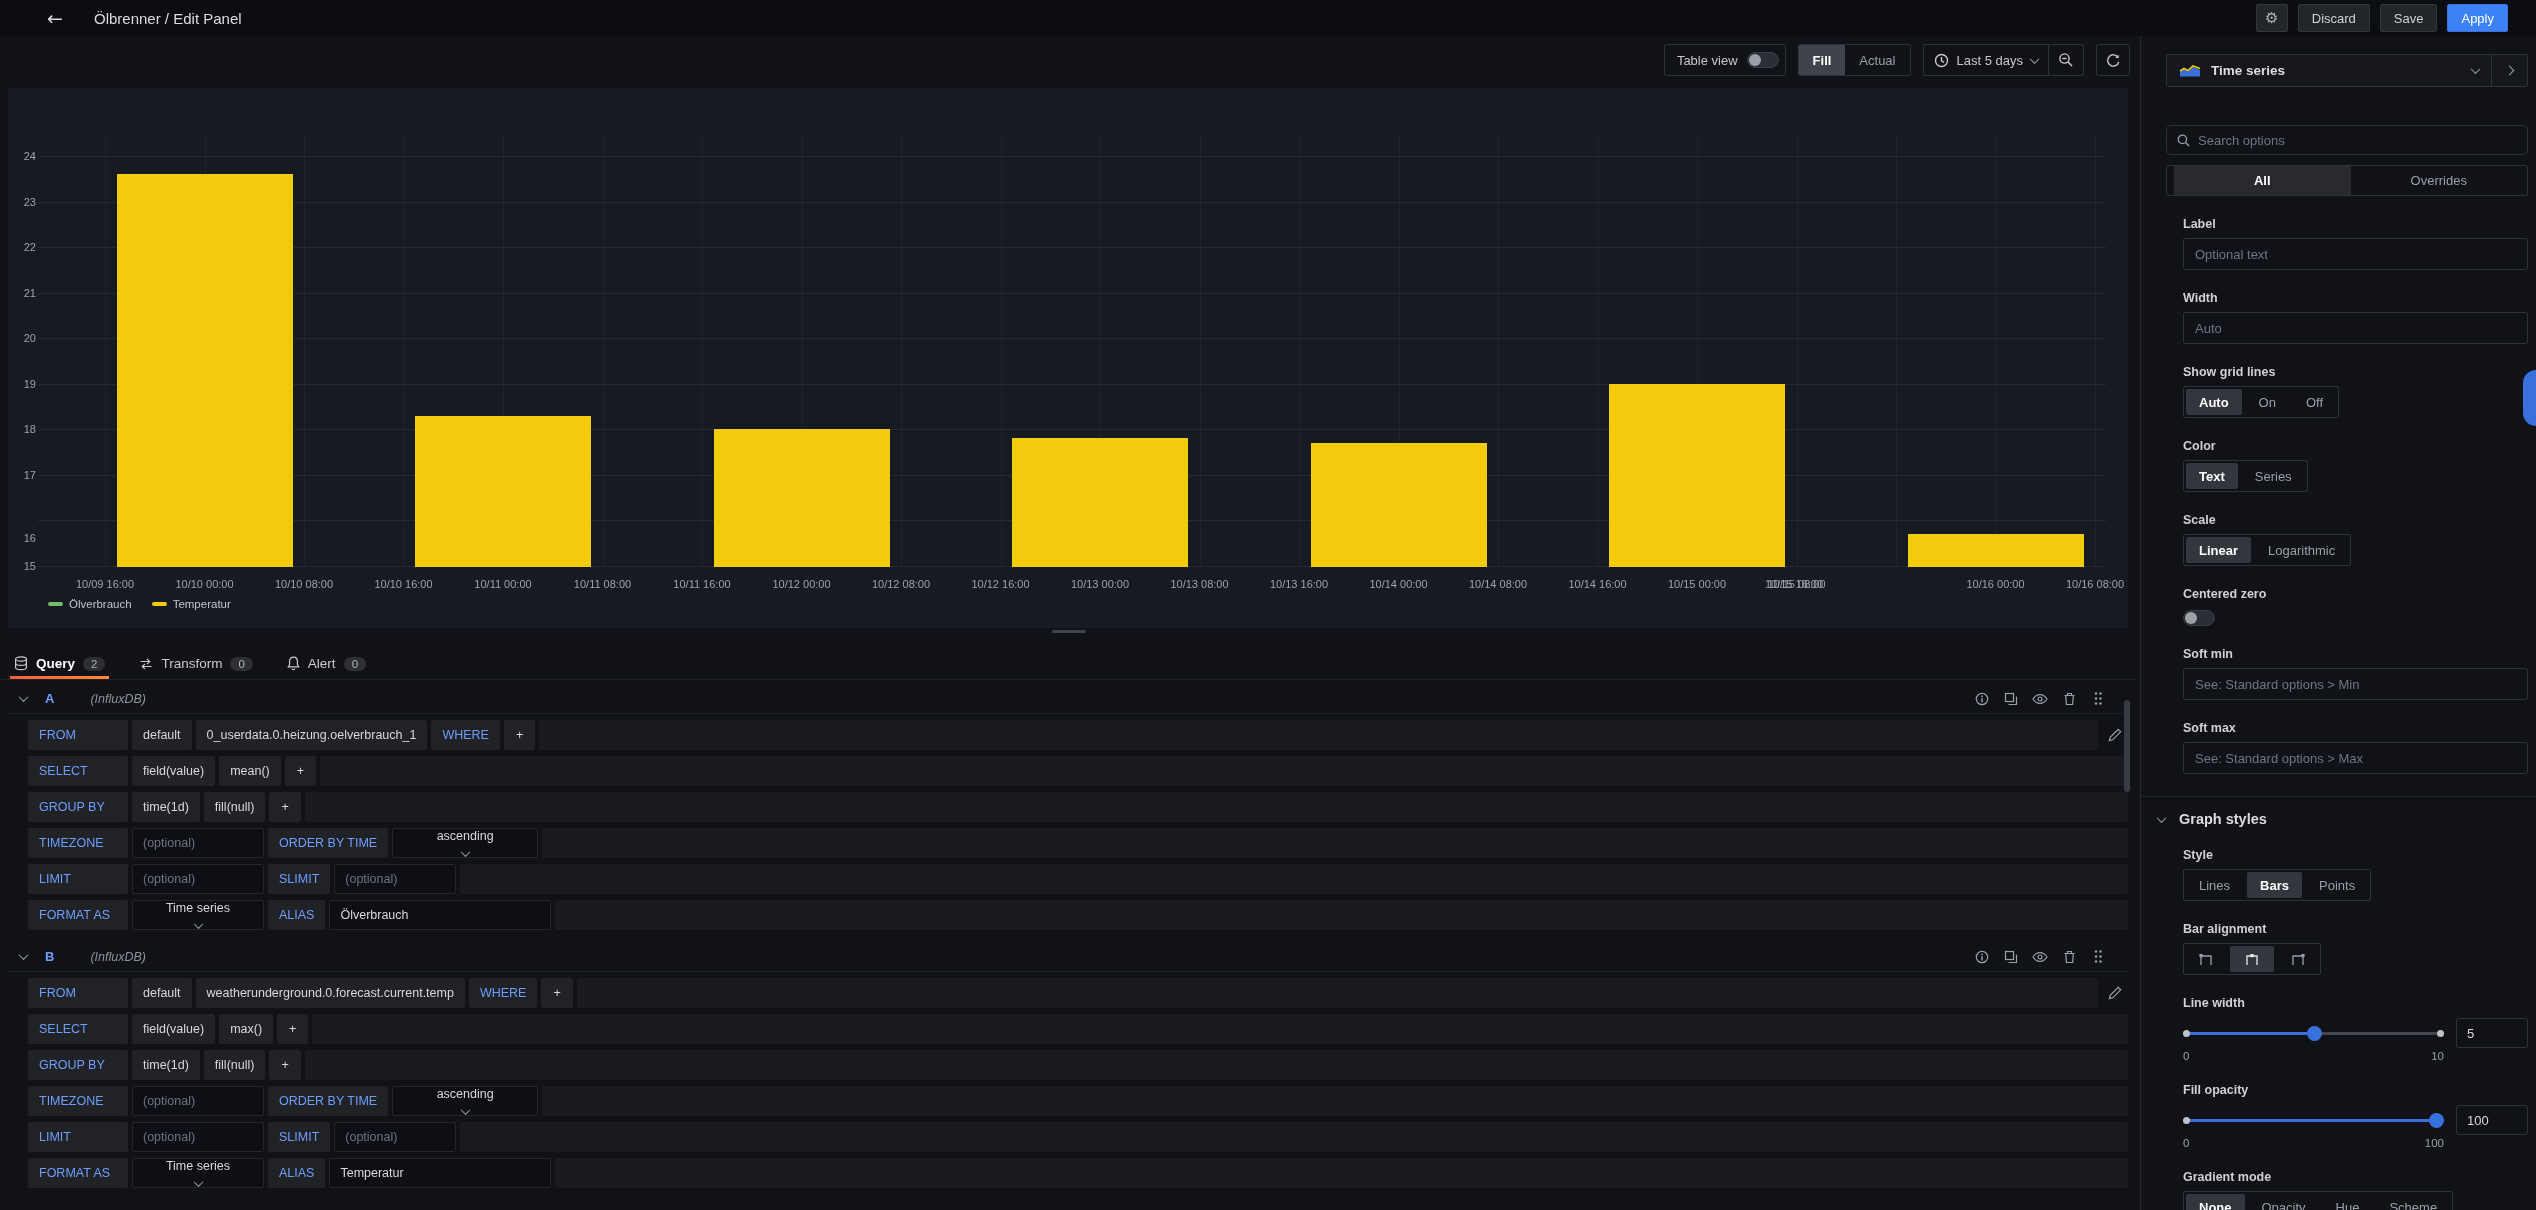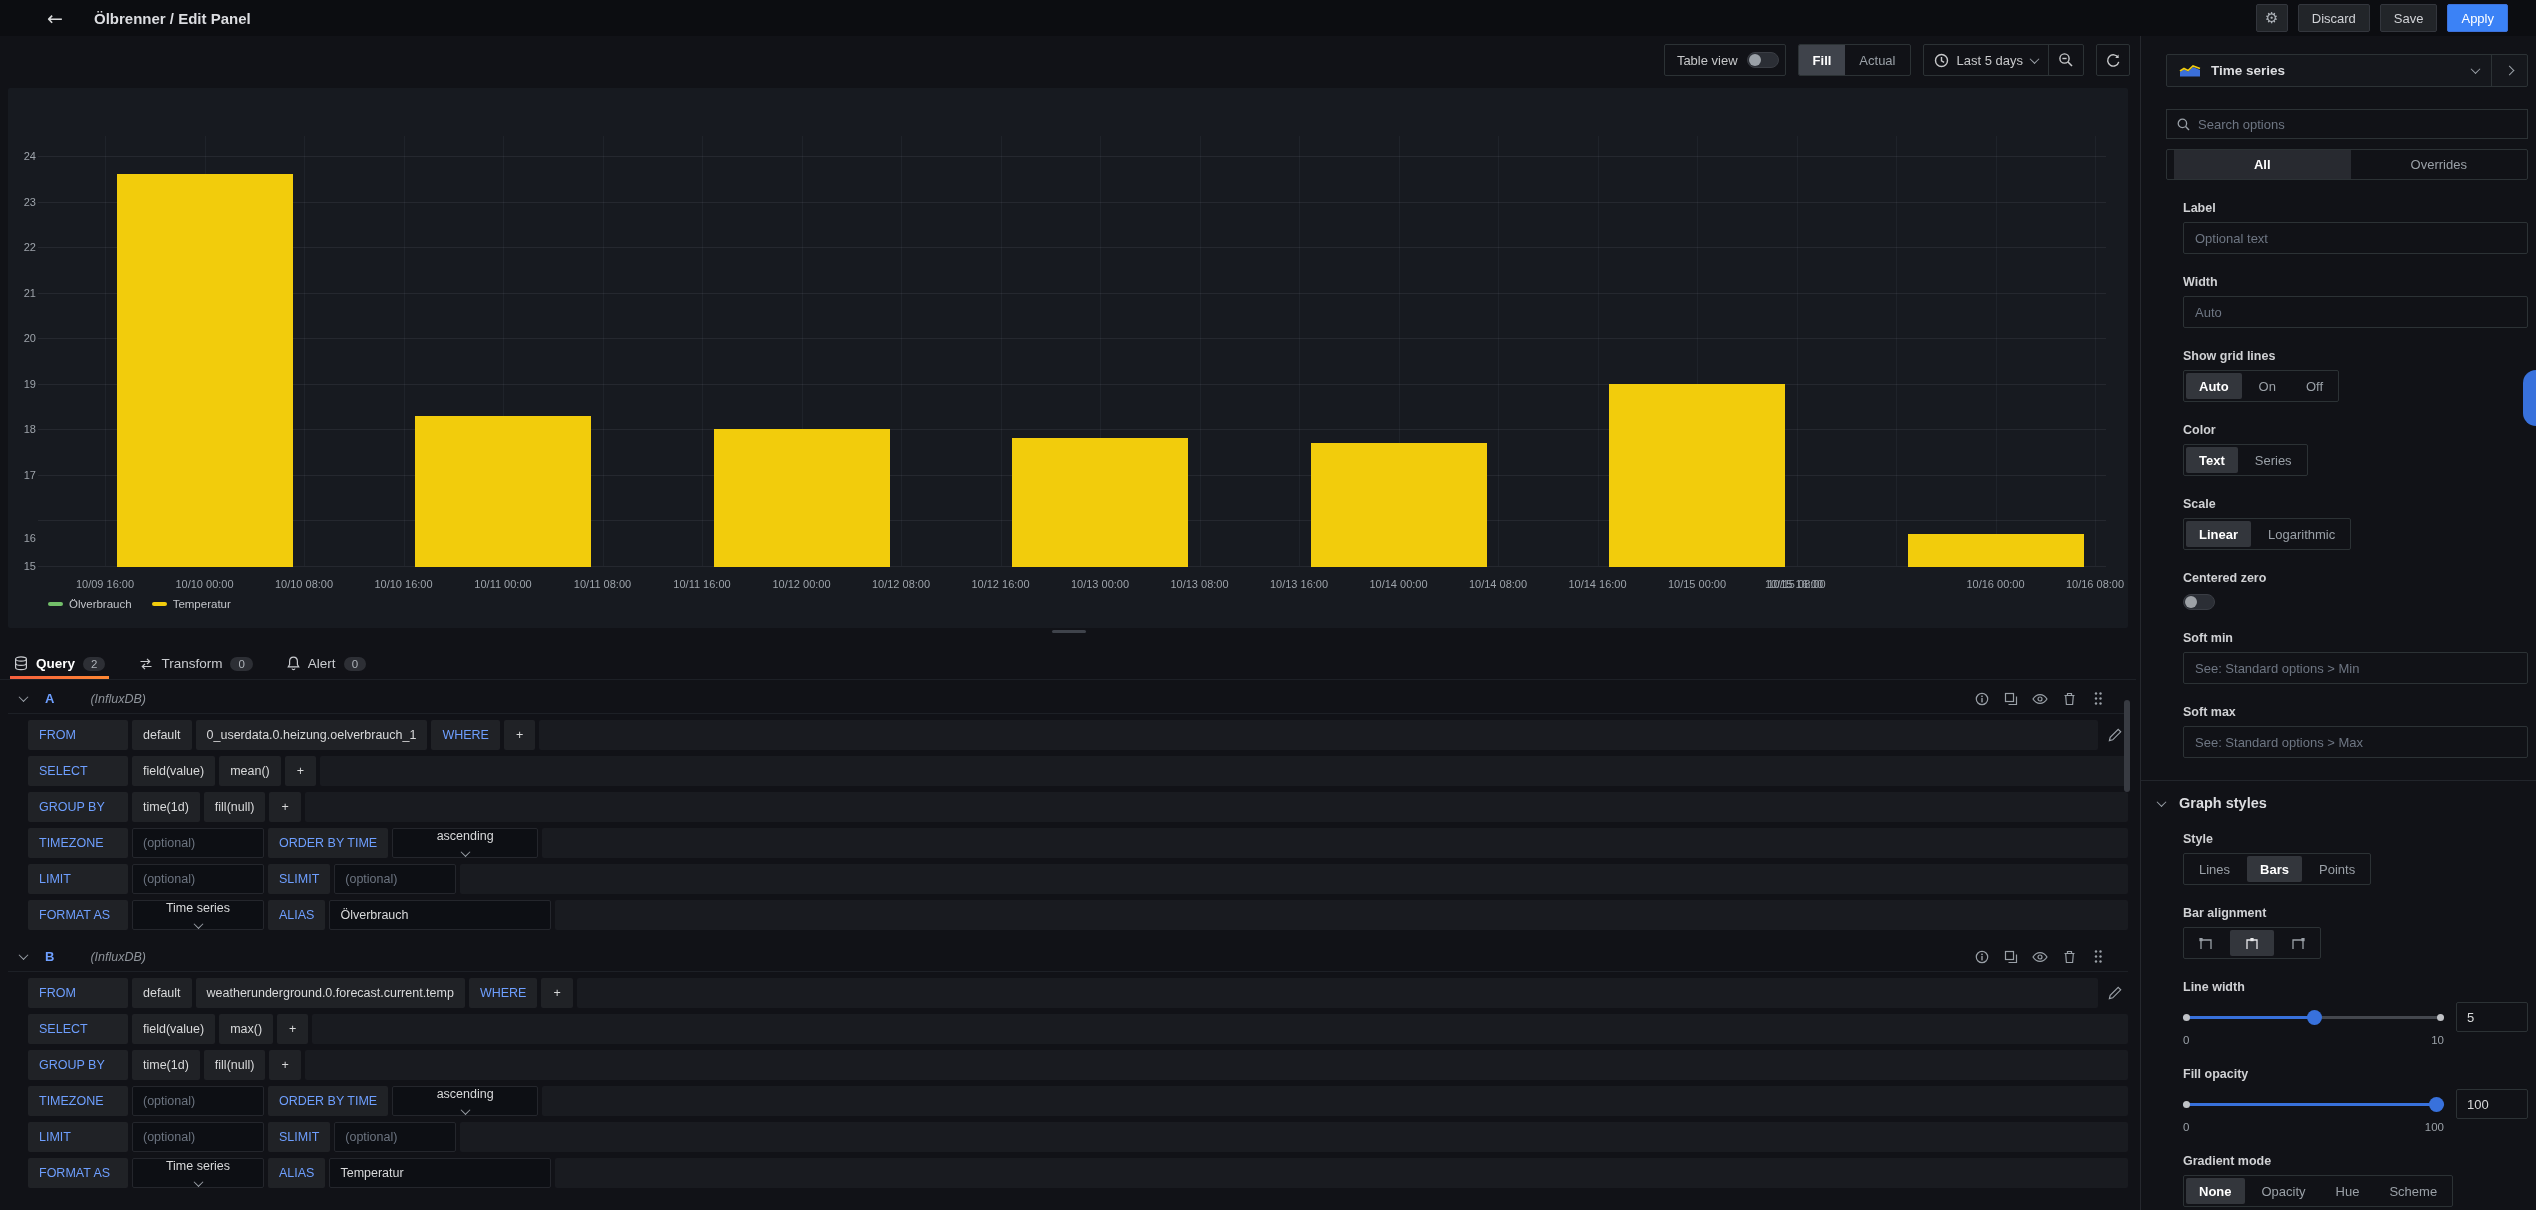--- a/index.html
+++ b/index.html
@@ -5,21 +5,21 @@
   * { margin:0; padding:0; box-sizing:border-box; }
   html,body { width:2536px; height:1210px; overflow:hidden; }
   body { background:#111217; font-family:"Liberation Sans", sans-serif; color:#d8d9da; position:relative; }
   .uni { font-family:"DejaVu Sans", sans-serif; }
 
   
   #topbar { position:absolute; left:0; top:0; width:2536px; height:36px; background:#0c0d11;
             display:flex; align-items:center; padding:0 10px; }
   #back-btn { width:34px; height:28px; display:flex; align-items:center; justify-content:center;
               font-size:19px; color:#d8d9da; cursor:pointer; margin-left:28px; }
-  #tb-title { margin-left:22px; font-size:15px; font-weight:700; color:#dcdde1; }
+  #tb-title { margin-left:22px; font-size:15px; font-weight:400; color:#dcdde1; }
   #tb-right { margin-left:auto; display:flex; align-items:center; gap:10px; padding-right:18px; }
   .tb-btn { height:28px; display:flex; align-items:center; justify-content:center; padding:0 13px;
             font-size:13px; color:#d0d2d6; background:#222529; border:1px solid #33363d; border-radius:2px; cursor:pointer; }
   .tb-btn.icon-only { width:32px; padding:0; font-size:15px; color:#aeb3b9; }
   .tb-btn.primary { background:#3b82f6; border-color:#3d71d9; color:#fff; font-weight:500; }
 
   
   #controls { position:absolute; left:0; top:44px; width:2130px; display:flex; justify-content:flex-end;
               align-items:center; gap:12px; }
   .ctl-box { height:32px; border:1px solid #2c3235; border-radius:2px; background:#111217;
@@ -93,21 +93,21 @@
 
   
   #sidebar { position:absolute; left:2140px; top:36px; width:396px; height:1174px; border-left:1px solid #26282e;
              padding:18px 8px 0 25px; overflow:hidden; }
   #viz-picker { height:33px; border:1px solid #2c3235; border-radius:2px; background:#15171c;
                 display:flex; align-items:center; }
   #viz-picker .vp-main { flex:1; display:flex; align-items:center; gap:10px; padding:0 12px; cursor:pointer; height:100%; }
   #viz-picker .vp-name { font-size:13.5px; font-weight:600; color:#dcdde0; flex:1; }
   #viz-picker .vp-toggle { width:36px; height:100%; border-left:1px solid #2c3235; display:flex;
                            align-items:center; justify-content:center; cursor:pointer; }
-  #opt-search { margin-top:22px; height:30px; border:1px solid #2c3235; border-radius:0; background:#111217;
+  #opt-search { margin-top:38px; height:30px; border:1px solid #2c3235; border-radius:5px; background:#111217;
                 display:flex; align-items:center; gap:8px; padding:0 10px; color:#6e7683; font-size:13px; cursor:text; }
   #fw-tabs { margin-top:10px; display:flex; border:1px solid #2c3235; border-radius:2px; height:31px;padding-left:7px; }
   #fw-tabs .opt { flex:1; display:flex; align-items:center; justify-content:center; font-size:13px;
                   color:#9aa0a7; cursor:pointer; }
   #fw-tabs .opt.active { background:#282a30; color:#fff; font-weight:600; }
 
   #fields { padding-left:17px; }
   .f-label { margin-top:21px; font-size:12.5px; font-weight:600; color:#d0d1d4; }
   .f-input { margin-top:7px; height:32px; border:1px solid #2c3235; border-radius:2px; background:#111217;
              display:flex; align-items:center; padding:0 11px; font-size:13px; color:#6e7683; cursor:text; }

